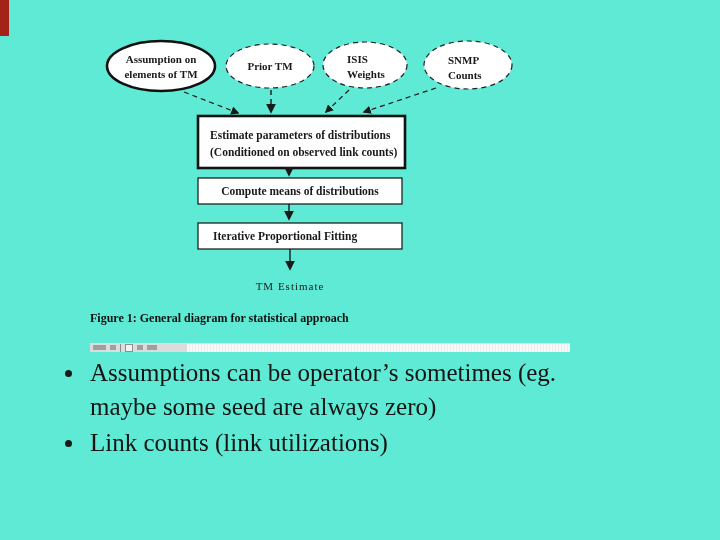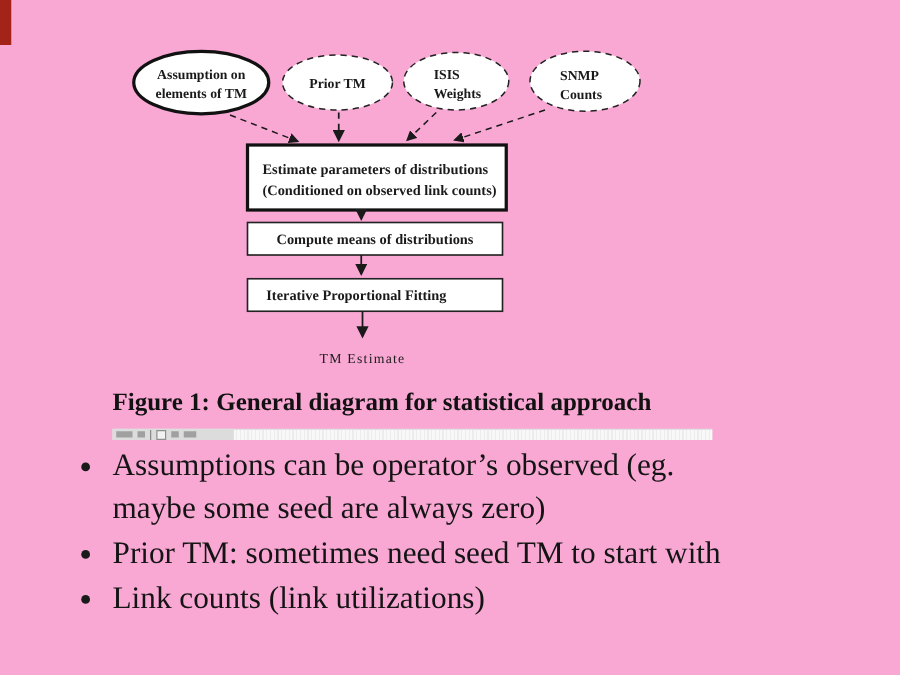--- a/index.html
+++ b/index.html
@@ -2,21 +2,21 @@
 <html><head>
 <meta charset="utf-8">
 <style>
   html, body { margin: 0; padding: 0; }
   body { font-family: "Liberation Serif", serif; background: #ffffff; }
 
   .slide {
     position: relative;
     width: 720px;
     height: 540px;
-    background: #f9a8d4;
+    background: #5eead4;
     overflow: hidden;
   }
 
   .accent-bar {
     position: absolute;
     left: 0; top: 0;
     width: 9px; height: 36px;
   }
 
   .diagram-svg {
@@ -29,21 +29,21 @@
     font-family: "Liberation Serif", serif;
     fill: #1a1a1a;
   }
   .node-label { font-size: 11px; font-weight: bold; }
   .box-label  { font-size: 11.5px; font-weight: bold; }
   .result-label { font-size: 11px; font-weight: normal; letter-spacing: 1px; }
 
   .figure-caption {
     position: absolute;
     left: 90px; top: 311px;
-    font-size: 20px;
+    font-size: 12px;
     font-weight: bold;
     color: #111111;
     white-space: nowrap;
   }
 
   .viewer-strip {
     position: absolute;
     left: 90px; top: 343px;
     width: 480px; height: 8px;
     background: repeating-linear-gradient(90deg, #ececec 0 1px, #f8f8f8 1px 3px);
@@ -175,31 +175,25 @@
       <span class="chip c2"></span>
       <span class="chip c3"></span>
     </div>
   </div>
 
   <div class="bullets">
 
     <div class="brow">
       <span class="dot"></span>
       <div class="btext">
-        <span class="bline">Assumptions can be operator’s observed (eg.</span>
+        <span class="bline">Assumptions can be operator’s sometimes (eg.</span>
         <span class="bline">maybe some seed are always zero)</span>
       </div>
     </div>
 
-    <div class="brow">
-      <span class="dot"></span>
-      <div class="btext">
-        <span class="bline">Prior TM: sometimes need seed TM to start with</span>
-      </div>
-    </div>
 
 
     <div class="brow">
       <span class="dot"></span>
       <div class="btext">
         <span class="bline">Link counts (link utilizations)</span>
       </div>
     </div>
 
   </div>

